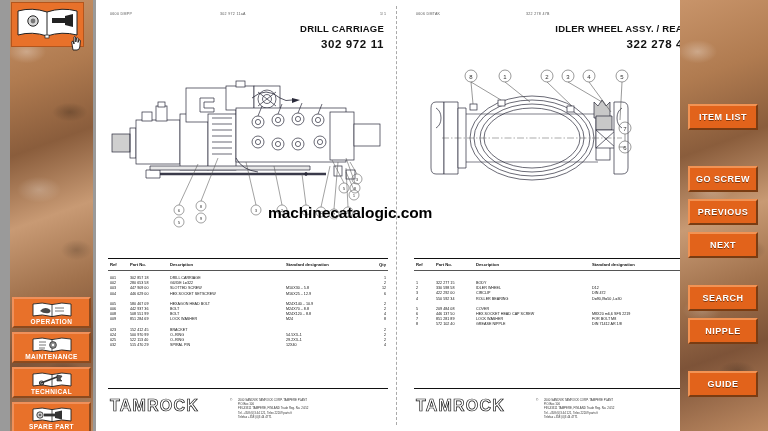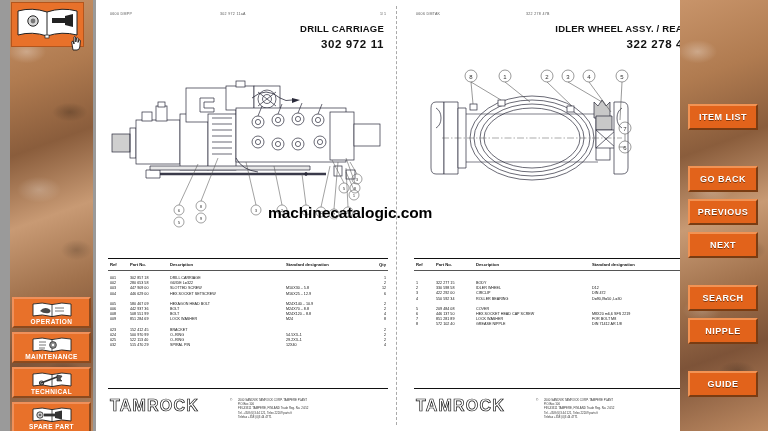--- a/index.html
+++ b/index.html
@@ -521,21 +521,21 @@
 Telefax +358 (0)3 44 4771</div>
       </div>
     </div>
   </div>
 
   <div class="watermark">machinecatalogic.com</div>
 
   <div class="right-rail">
     <div class="rock-tex right"></div>
     <div class="nav-btn" style="top:104px;">ITEM LIST</div>
-    <div class="nav-btn" style="top:166px;">GO BACK</div>
+    <div class="nav-btn" style="top:166px;">GO SCREW</div>
     <div class="nav-btn" style="top:199px;">PREVIOUS</div>
     <div class="nav-btn" style="top:232px;">NEXT</div>
     <div class="nav-btn" style="top:285px;">SEARCH</div>
     <div class="nav-btn" style="top:318px;">NIPPLE</div>
     <div class="nav-btn" style="top:371px;">GUIDE</div>
   </div>
 
 </div>
 
 </body></html>

